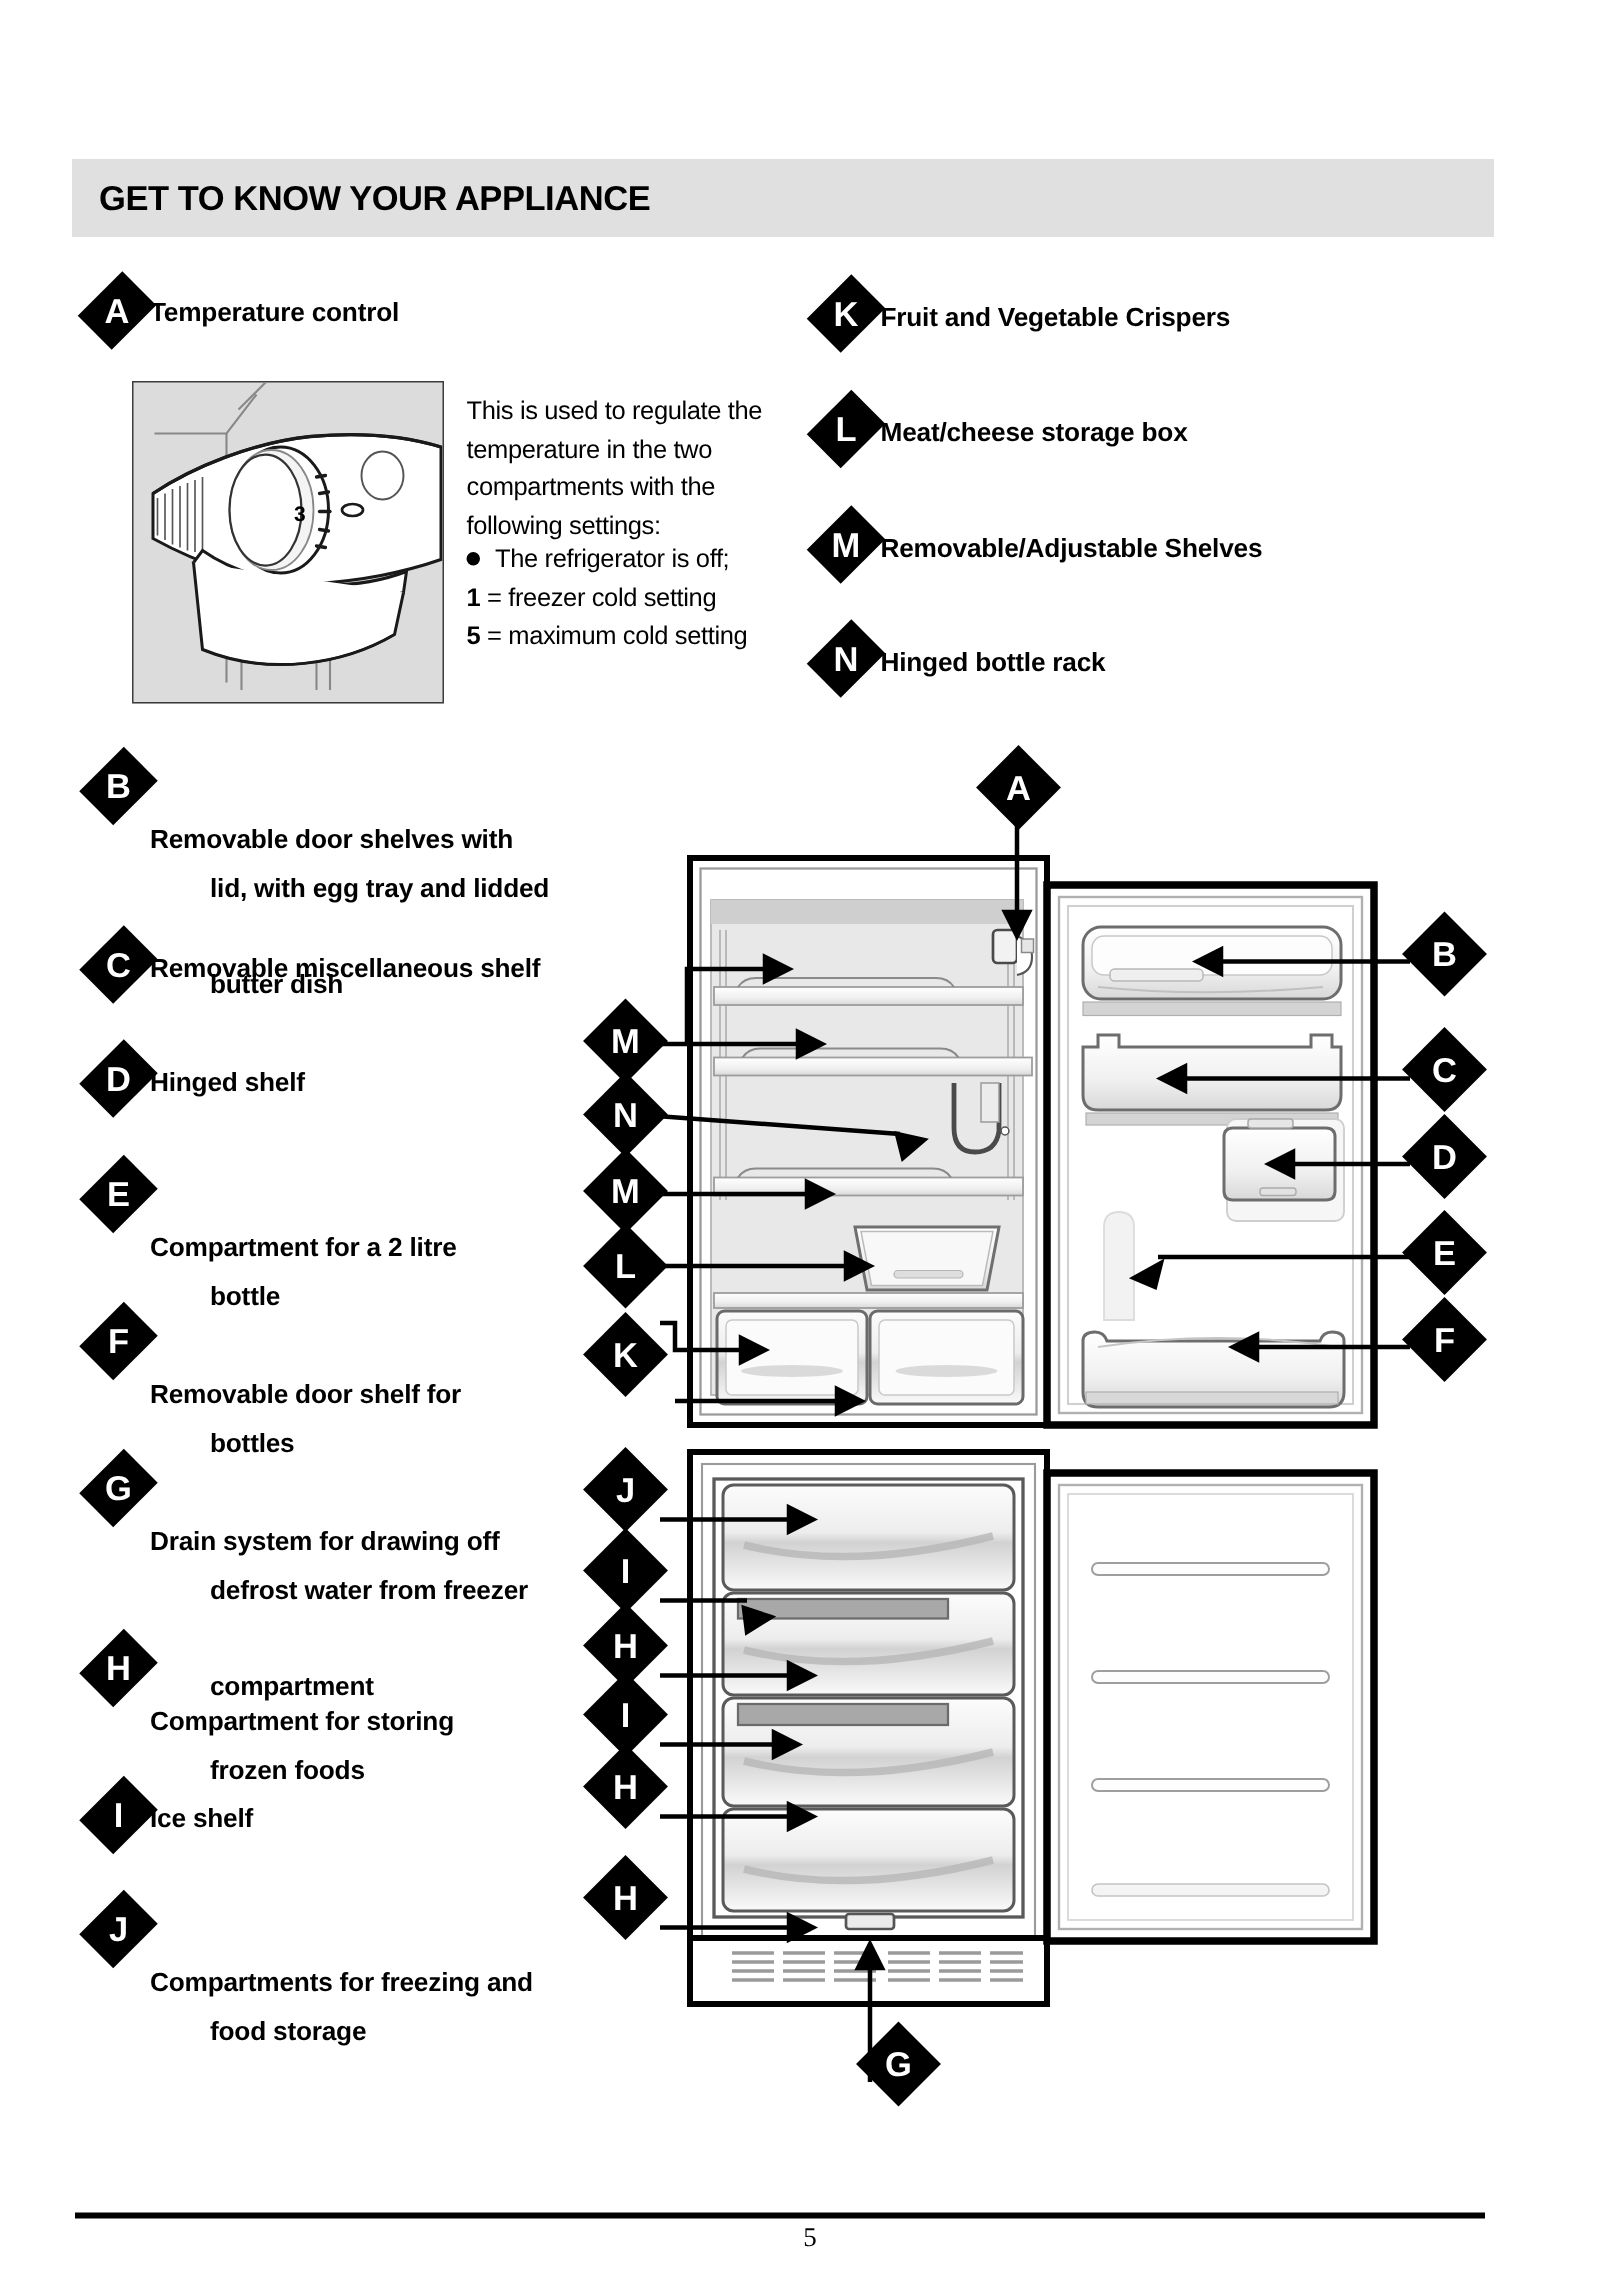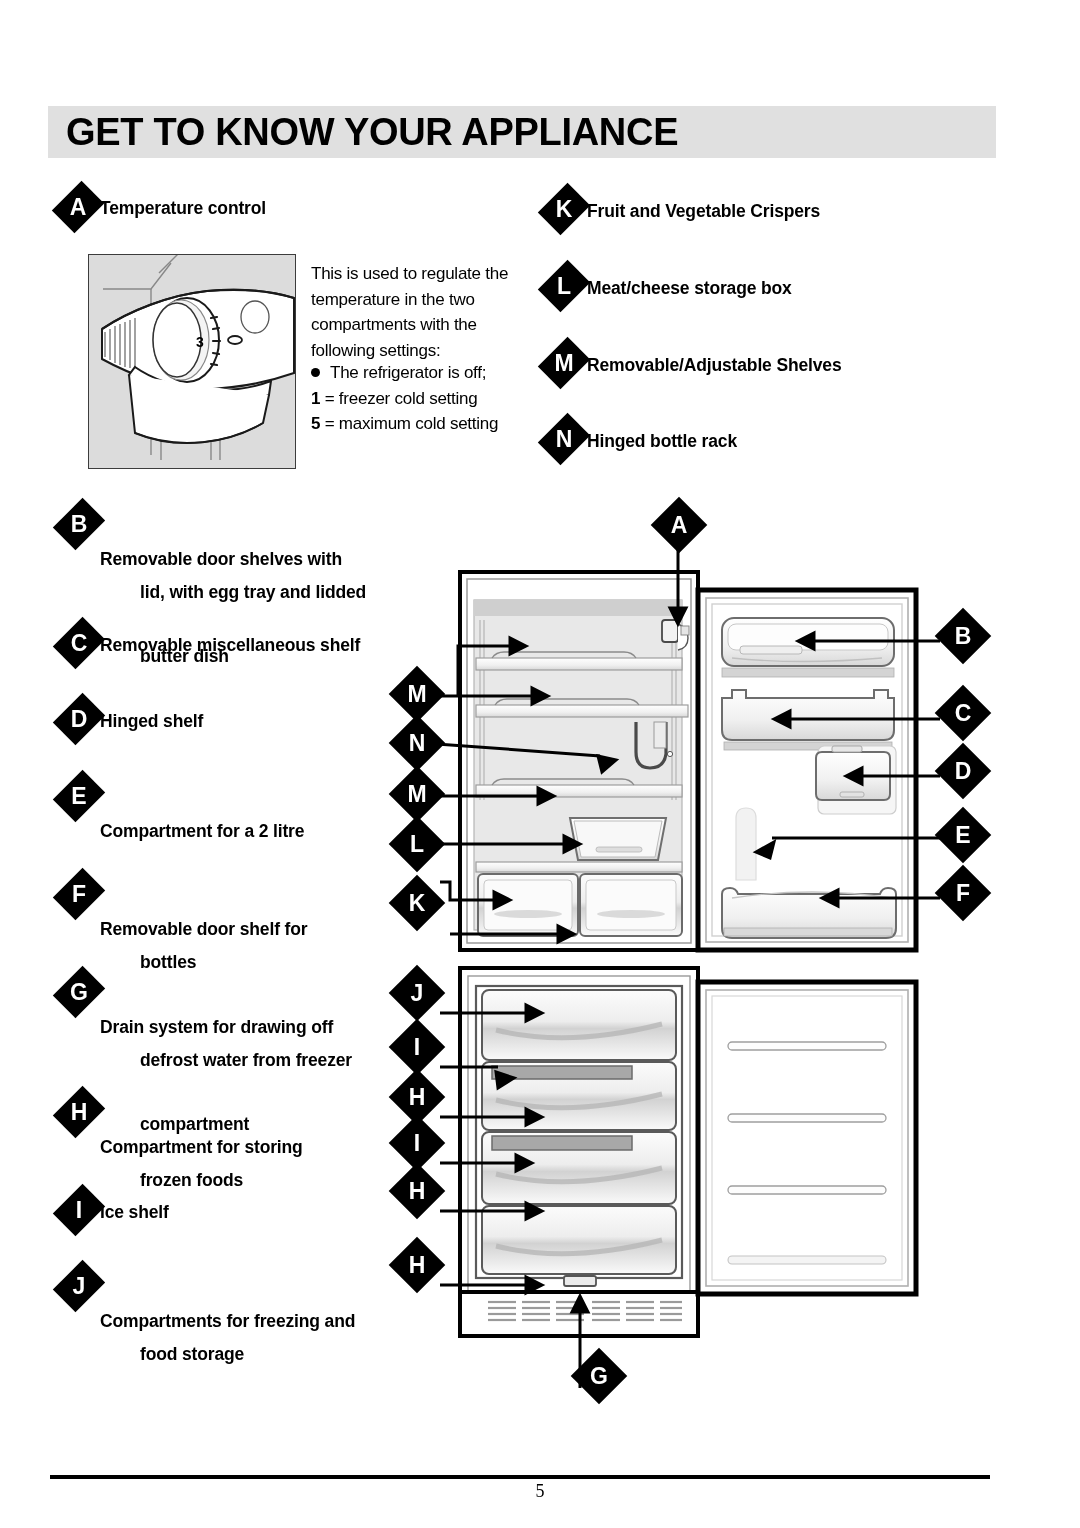--- a/index.html
+++ b/index.html
@@ -18,21 +18,21 @@
   
   #header-band {
     position: absolute;
     left: 48px; top: 106px;
     width: 948px; height: 52px;
     background: #e0e0e0;
   }
   #page-title {
     position: absolute;
     left: 66px; top: 110px;
-    font-size: 38px;
+    font-size: 23px;
     font-weight: bold;
     letter-spacing: -0.3px;
     line-height: 44px;
   }
 
   
   .diamond {
     position: absolute;
     width: 42px; height: 42px;
     display: flex;
@@ -237,20 +237,21 @@
   <div class="dletter">D</div>
 </div>
 <div class="legend-entry" style="left:100px; top:705px;">Hinged shelf</div>
 
 <div class="diamond" style="left:58px; top:775px;">
   <div class="dshape"></div>
   <div class="dletter">E</div>
 </div>
 <div class="legend-entry" style="left:100px; top:782px;">
   <span>Compartment for a 2 litre</span>
+  <span class="indent">bottle</span>
 </div>
 
 <div class="diamond" style="left:58px; top:873px;">
   <div class="dshape"></div>
   <div class="dletter">F</div>
 </div>
 <div class="legend-entry" style="left:100px; top:880px;">
   <span>Removable door shelf for</span>
   <span class="indent">bottles</span>
 </div>

